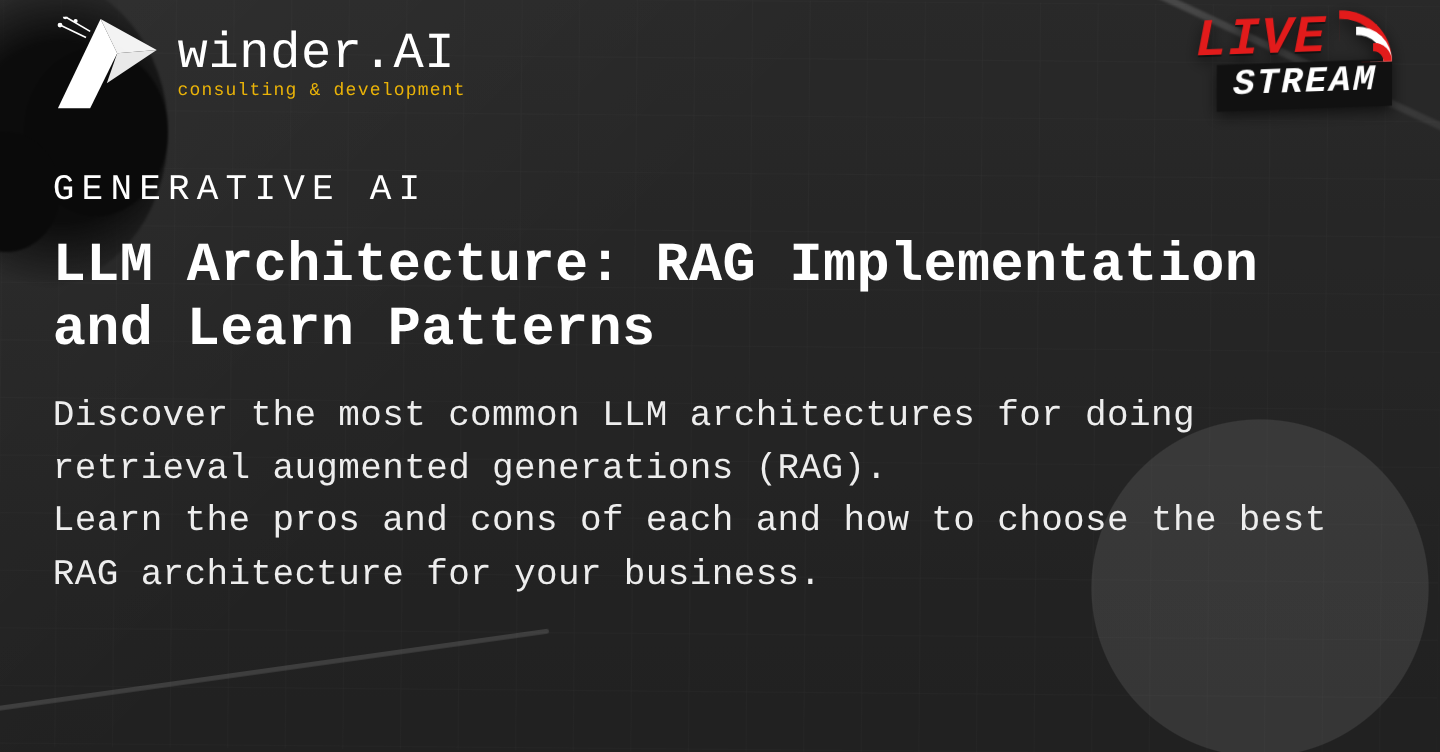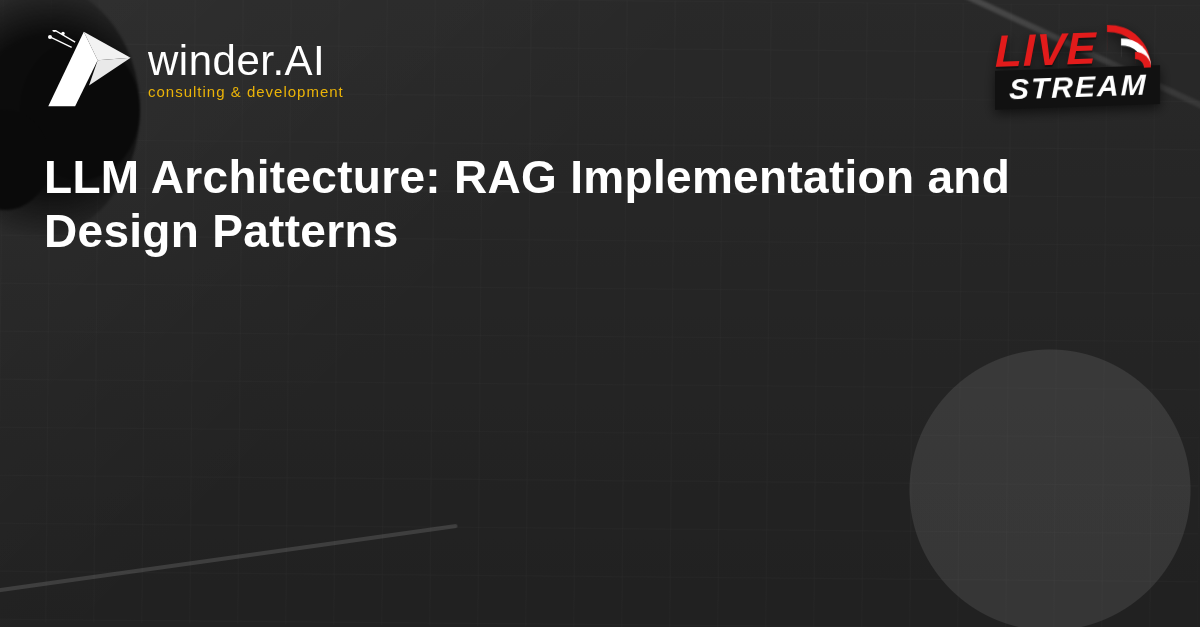--- a/index.html
+++ b/index.html
@@ -63,21 +63,22 @@
   .foliage::before, .foliage::after {
     content: ""; position: absolute; border-radius: 50%;
     background: #0a0a0a;
   }
   .foliage::before { width: 120px; height: 140px; left: 100px; top: 60px; }
   .foliage::after  { width: 90px;  height: 100px; left: 40px;  top: 130px; }
 
   .content {
     position: absolute;
     inset: 0;
-    padding: 22px 40px 40px 44px;
+    padding: 6px 40px 40px 44px;
+    font-family: Liberation Mono, monospace;
   }
 
   .logo-row {
     display: flex; align-items: flex-start; justify-content: space-between;
     height: 110px;
   }
 
   .logo {
     display: flex; align-items: center; gap: 14px;
     margin-top: 8px;
@@ -200,16 +201,18 @@
             <span class="a1"></span>
               <span class="a2"></span>
               <span class="a3"></span>
           </span>
         </div>
         <span class="stream">STREAM</span>
       </div>
 
     </div>
 
-    <h1 class="title">LLM Architecture: RAG Implementation and Design Patterns</h1>
+    <div class="eyebrow">GENERATIVE AI</div>
+    <h1 class="title">LLM Architecture: RAG Implementation and Learn Patterns</h1>
+    <p class="desc">Discover the most common LLM architectures for doing retrieval augmented generations (RAG).<br>Learn the pros and cons of each and how to choose the best RAG architecture for your business.</p>
 
   </div>
 </div>
 
 </body></html>

